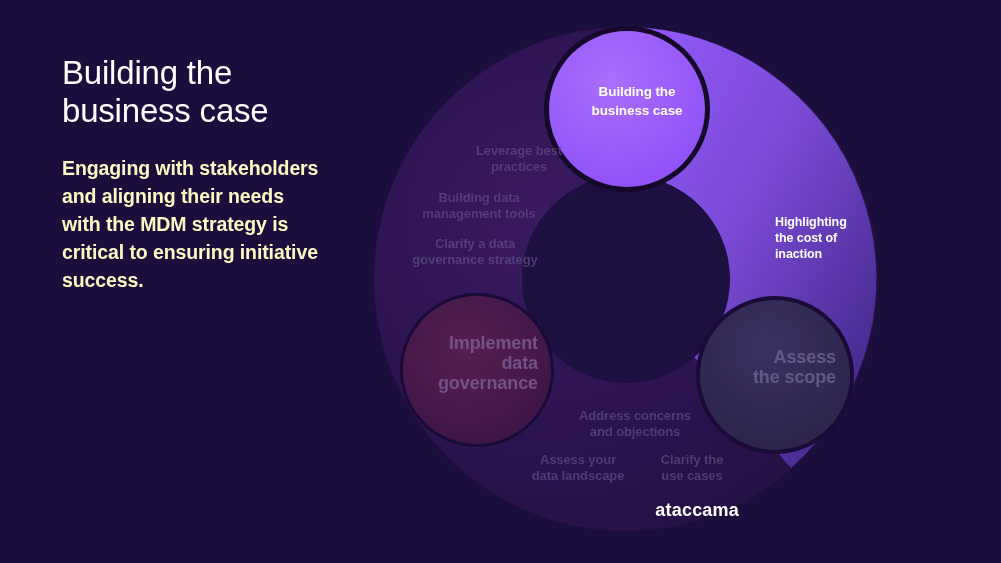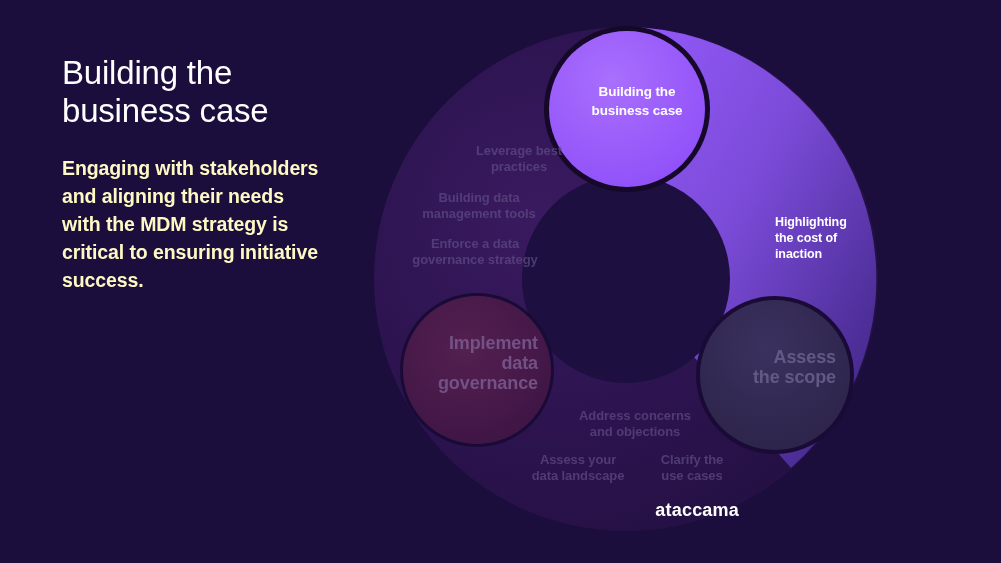--- a/index.html
+++ b/index.html
@@ -164,21 +164,21 @@
     <div class="lbl lbl-active l-cost" style="left:390px; top:196px;margin-left:24px;">Highlighting
 the cost of
 inaction</div>
 
     <div class="lbl lbl-dim l-leverage" style="left:98px; top:125px;">Leverage best
 practices</div>
 
     <div class="lbl lbl-dim l-impltools" style="left:43px; top:172px;">Building data
 management tools</div>
 
-    <div class="lbl lbl-dim l-enforce" style="left:34px; top:218px;">Enforce a data
+    <div class="lbl lbl-dim l-enforce" style="left:34px; top:218px;">Clarify a data
 governance strategy</div>
 
     <div class="lbl lbl-dim l-address" style="left:199px; top:390px;text-align:center;">Address concerns
 and objections</div>
 
     <div class="lbl lbl-dim l-landscape" style="left:157px; top:434px;">Assess your
 data landscape</div>
 
     <div class="lbl lbl-dim l-usecases" style="left:281px; top:434px;">Clarify the
 use cases</div>

